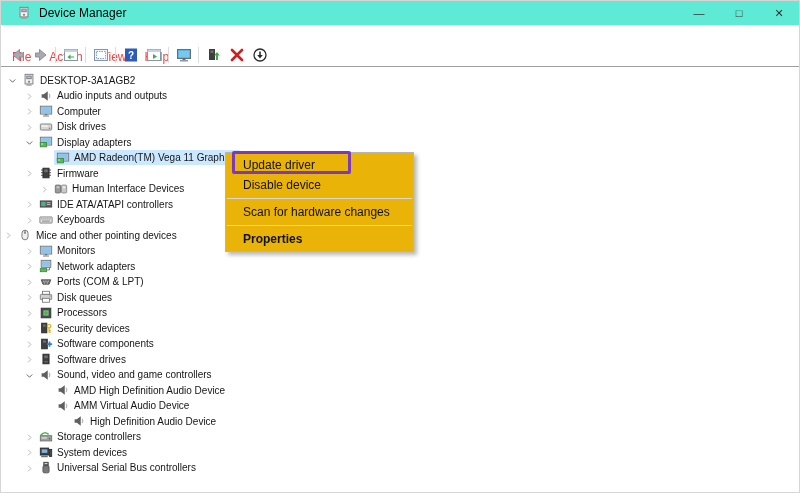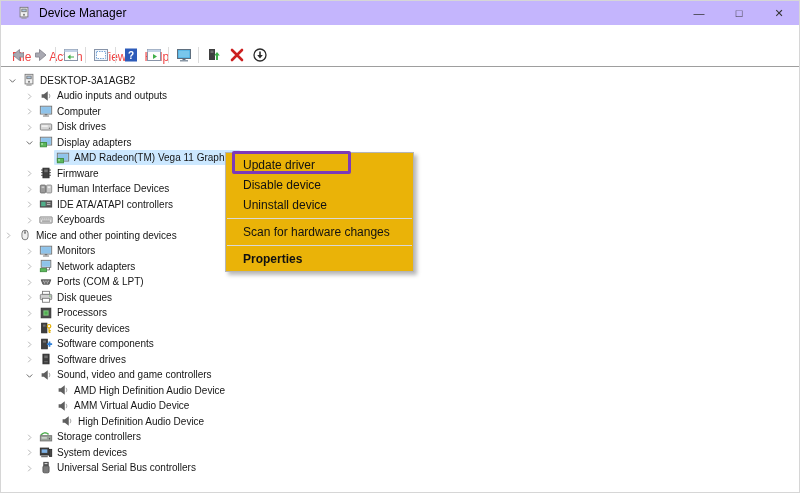--- a/index.html
+++ b/index.html
@@ -1,20 +1,20 @@
 <!DOCTYPE html>
 <html><head>
 <meta charset="utf-8">
 <style>
   html,body{margin:0;padding:0;background:#fff;}
   .window{position:relative;width:800px;height:493px;box-sizing:border-box;
     border:1px solid #d6d6d6;background:#fff;overflow:hidden;
     font-family:"Liberation Sans",sans-serif;color:#111;}
   
-  .titlebar{height:24px;display:flex;align-items:center;padding-left:16px;background:#c4b5fd;}
+  .titlebar{height:24px;display:flex;align-items:center;padding-left:16px;background:#5eead4;}
   .title-icon{width:14px;height:14px;flex:none;}
   .title-icon svg{width:14px;height:14px;display:block;}
   .title-text{font-size:12px;margin-left:8px;color:#000;}
   .win-controls{margin-left:auto;display:flex;height:100%;}
   .win-btn{width:40px;display:flex;align-items:center;justify-content:center;
     font-size:11px;color:#333;cursor:default;}
   
   .menubar{height:19px;display:flex;align-items:center;padding-left:2px;background:#fff;}
   .menu-item{font-size:12px;padding:0 9px;color:#ef4444;margin-top:44px;}
   
@@ -289,21 +289,21 @@
                 <rect x="11.5" y="4" width="2" height="1.2"></rect>
                 <rect x="11.5" y="7" width="2" height="1.2"></rect>
                 <rect x="11.5" y="10" width="2" height="1.2"></rect>
               </g>
               <rect x="6" y="4" width="4" height="3" fill="#6f6f6f"></rect>
             </svg>
           </span>
           <span class="tree-label">Firmware</span>
         </span>
       </div>
-      <div class="tree-row" style="padding-left:21px">
+      <div class="tree-row" style="padding-left:36px">
         <span class="chev">
           <svg viewBox="0 0 16 16">
             <path d="M6 4l4 4-4 4" fill="none" stroke="#a6a6a6" stroke-width="1.2"></path>
           </svg>
         </span>
         <span class="sel-wrap">
           <span class="ticon">
             <svg viewBox="0 0 16 16">
               <rect x="1.5" y="3.5" width="6" height="9" rx="1" fill="#9a9a9a" stroke="#6f6f6f"></rect>
               <rect x="8.5" y="3.5" width="6" height="9" rx="1" fill="#c9c9c9" stroke="#8a8a8a"></rect>
@@ -550,21 +550,21 @@
         <span class="sel-wrap">
           <span class="ticon">
             <svg viewBox="0 0 16 16">
               <path d="M3 6h2.5L10 2.5v11L5.5 10H3z" fill="#5f5f5f"></path>
               <path d="M11.5 5.5q2 2.5 0 5" stroke="#9a9a9a" fill="none"></path>
             </svg>
           </span>
           <span class="tree-label">AMM Virtual Audio Device</span>
         </span>
       </div>
-      <div class="tree-row" style="padding-left:42px">
+      <div class="tree-row" style="padding-left:54px">
         <span class="chev"></span>
         <span class="sel-wrap">
           <span class="ticon">
             <svg viewBox="0 0 16 16">
               <path d="M3 6h2.5L10 2.5v11L5.5 10H3z" fill="#5f5f5f"></path>
               <path d="M11.5 5.5q2 2.5 0 5" stroke="#9a9a9a" fill="none"></path>
             </svg>
           </span>
           <span class="tree-label">High Definition Audio Device</span>
         </span>
@@ -621,21 +621,20 @@
             </svg>
           </span>
           <span class="tree-label">Universal Serial Bus controllers</span>
         </span>
       </div>
     </div>
 
   <div class="ctx-menu">
       <div class="ctx-item">Update driver</div>
       <div class="ctx-item">Disable device</div>
-      <div class="ctx-item">Uninstall device</div>
       <div class="menu-sep"></div>
       <div class="ctx-item">Scan for hardware changes</div>
       <div class="menu-sep"></div>
       <div class="ctx-item bold">Properties</div>
     </div>
 
   <div class="annotation" style="border-color: rgb(125, 58, 184);"></div>
 
 </div>
 

